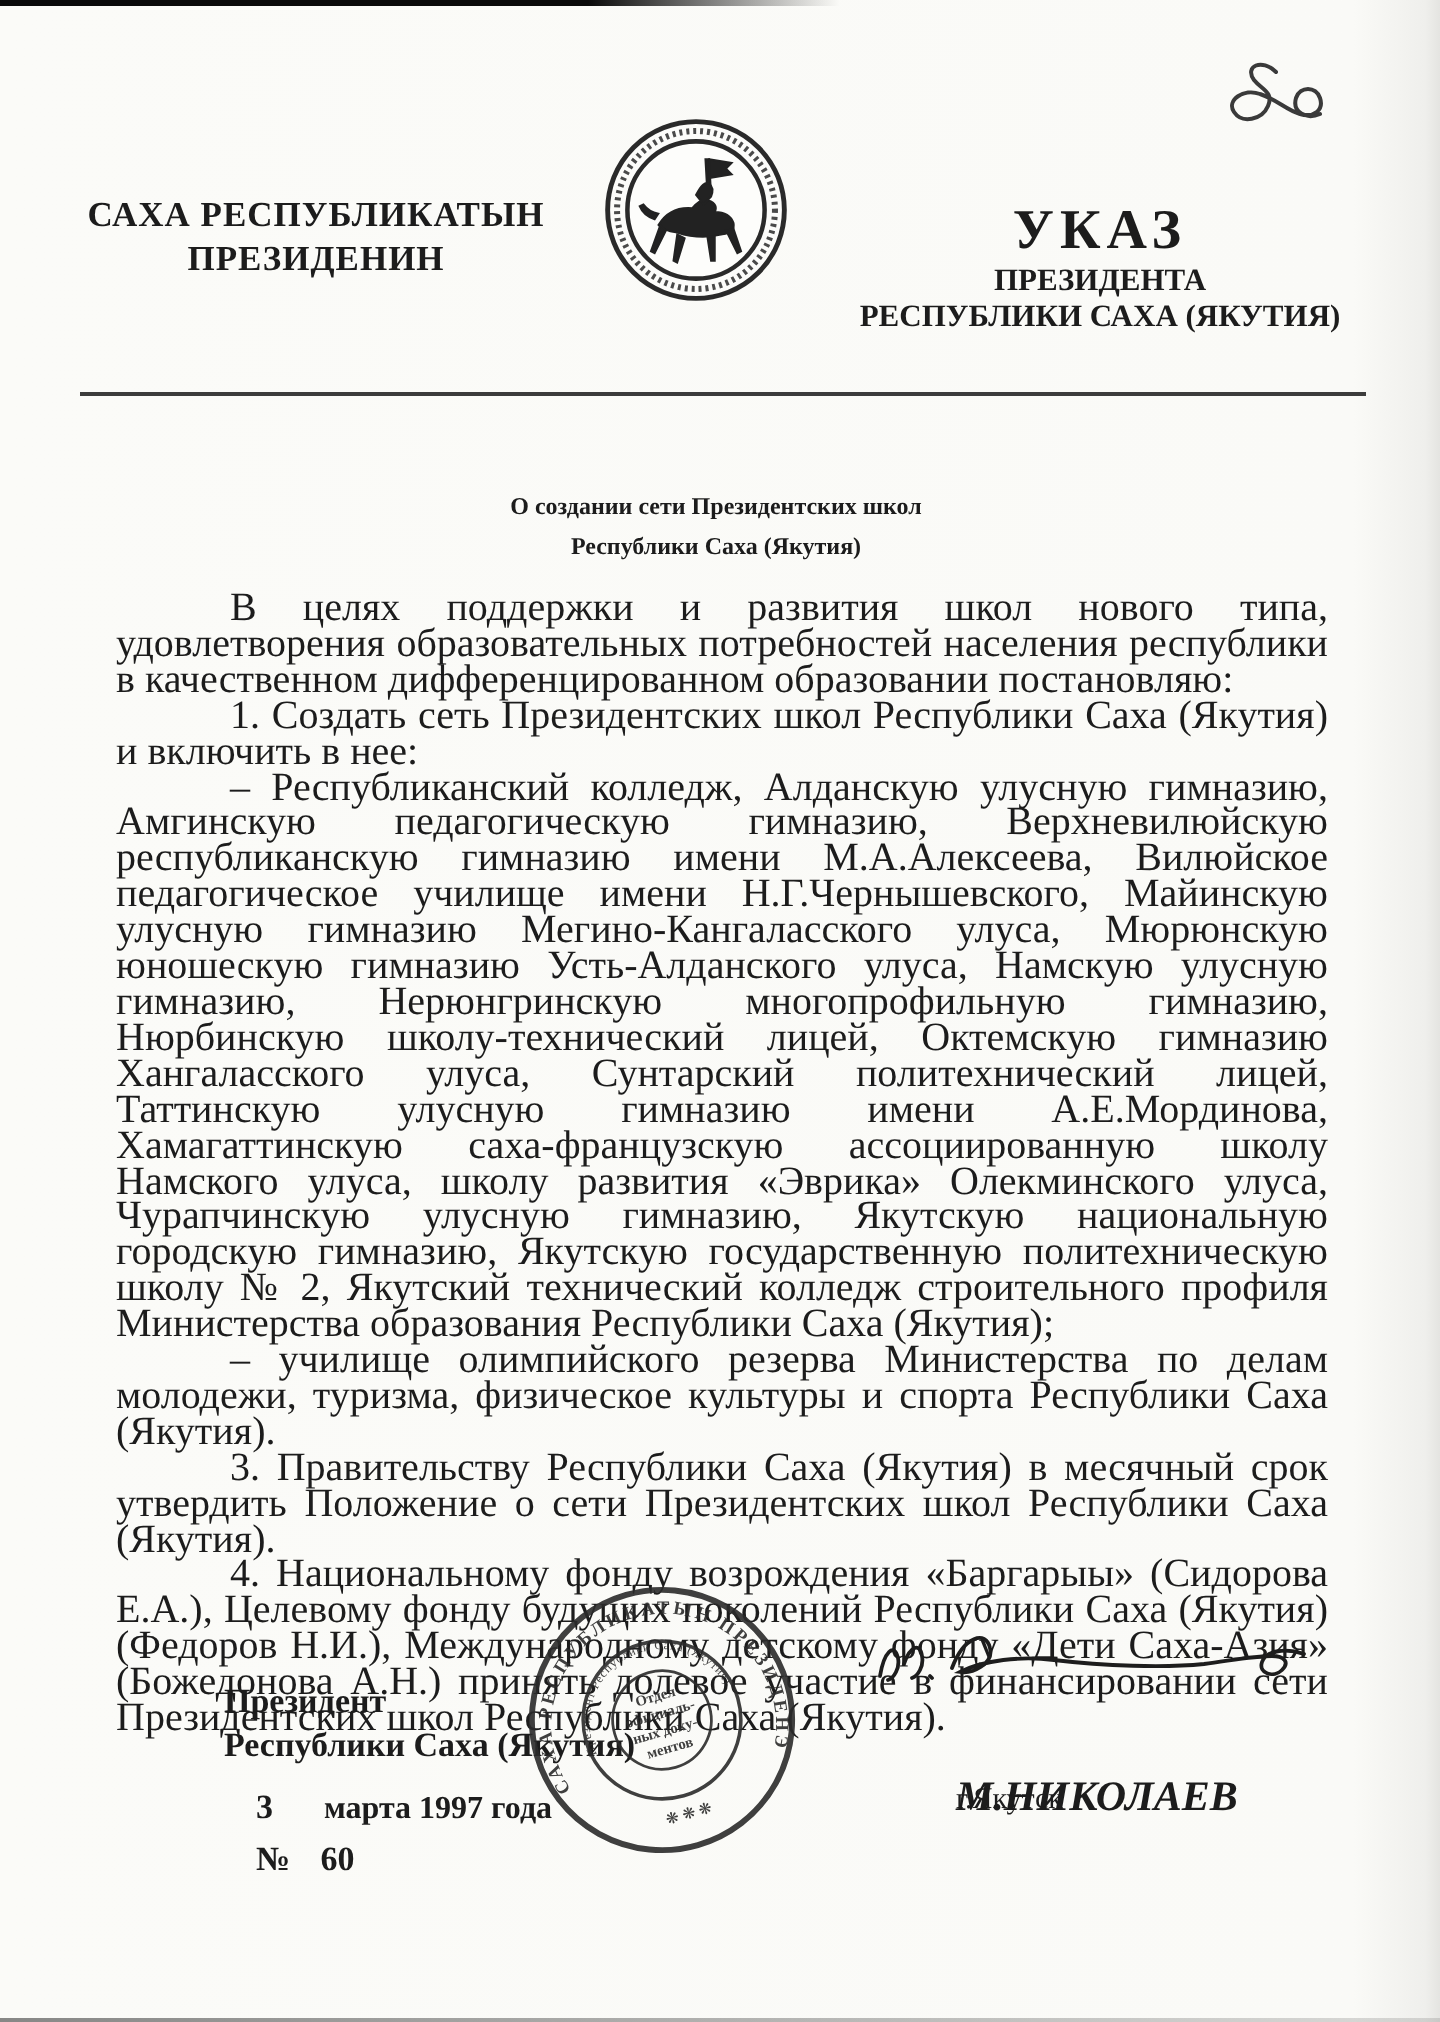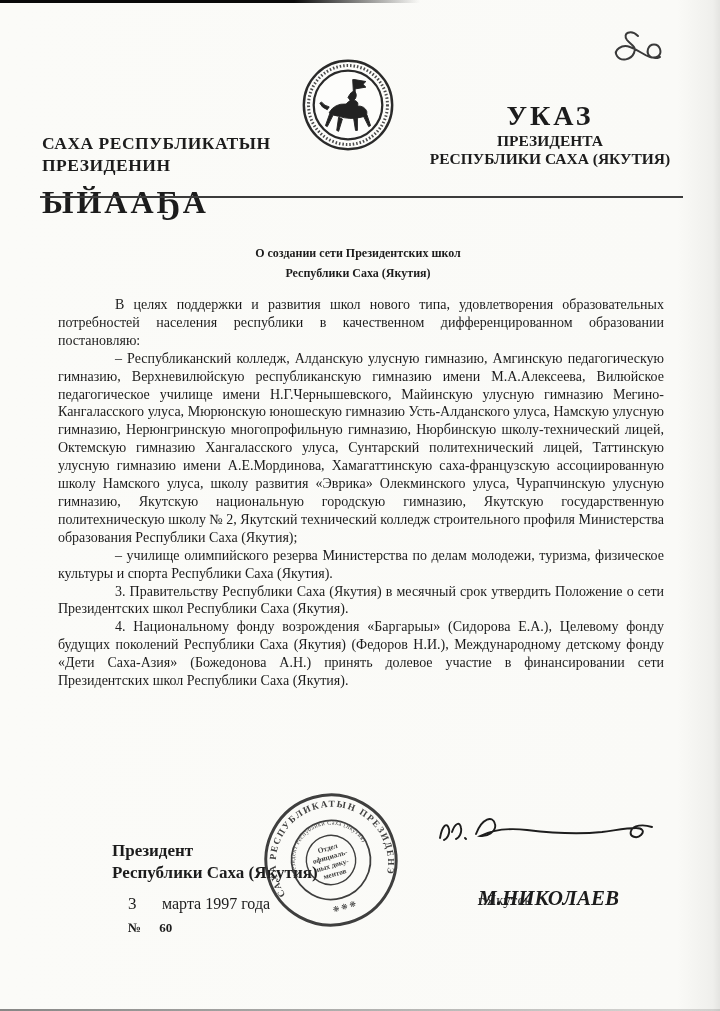--- a/index.html
+++ b/index.html
@@ -15,42 +15,42 @@
   }
   .scan-edge-top{
     position:absolute;top:0;left:0;width:420px;height:3px;
     background:linear-gradient(to right,#0a0a0a 0%,#0a0a0a 70%,rgba(10,10,10,0) 100%);
   }
   .scan-edge-bottom{
     position:absolute;bottom:0;left:0;width:720px;height:2px;
     background:linear-gradient(to right,rgba(40,40,40,.55),rgba(40,40,40,.15));
   }
   
-  .hdr-left{position:absolute;left:42px;top:96px;width:256px;text-align:left;margin-top:36px;}
+  .hdr-left{position:absolute;left:30px;top:96px;width:256px;text-align:center;}
   .hdr-left .l1,.hdr-left .l2{font-weight:bold;font-size:17.5px;line-height:22px;letter-spacing:.5px;}
   .hdr-left .l3{font-weight:bold;font-size:32px;line-height:34px;letter-spacing:3px;margin-top:9px;}
   .emblem{position:absolute;left:301px;top:58px;width:94px;height:94px;}
   .hdr-right{position:absolute;left:402px;top:101px;width:296px;text-align:center;}
   .hdr-right .l1{font-weight:bold;font-size:28px;line-height:30px;letter-spacing:3px;}
   .hdr-right .l2{font-weight:bold;font-size:15.5px;line-height:18px;margin-top:1px;}
   .hdr-right .l3{font-weight:bold;font-size:15.5px;line-height:18px;}
   .rule{position:absolute;left:40px;top:196px;width:643px;height:0;border-top:2px solid #3c3c3c;}
   
   .doc-title{position:absolute;left:58px;top:243px;width:600px;text-align:center;
     font-weight:bold;font-size:12px;line-height:20px;}
   
   .body-text{position:absolute;left:58px;top:296px;width:606px;
-    font-size:14px;line-height:17.9px;text-align:justify;}
+    font-size:20px;line-height:17.9px;text-align:justify;}
   .body-text p{margin:0;text-indent:57px;}
   
   .sig-left{position:absolute;left:112px;top:840px;width:246px;
     font-weight:bold;font-size:17px;line-height:22px;}
-  .sig-date{position:absolute;left:128px;top:894px;font-size:16px;}
+  .sig-date{position:absolute;left:128px;top:894px;font-size:16px;font-weight:bold;}
   .sig-date .day{display:inline-block;width:30px;font-size:17px;}
-  .sig-num{position:absolute;left:128px;top:920px;font-size:13px;font-weight:bold;}
+  .sig-num{position:absolute;left:128px;top:920px;font-size:17px;font-weight:bold;}
   .sig-num .no{display:inline-block;width:28px;}
   .stamp{position:absolute;left:262px;top:791px;width:138px;height:138px;
     transform:rotate(-16deg);opacity:.9;}
   .sig-script{position:absolute;left:430px;top:806px;width:236px;height:48px;}
   .sig-name{position:absolute;left:478px;top:886px;font-weight:bold;font-style:italic;font-size:21px;}
   .sig-city{position:absolute;left:478px;top:892px;font-size:15px;}
   .hand-number{position:absolute;left:608px;top:22px;width:66px;height:48px;}
   .stamp text{font-family:"Liberation Serif","DejaVu Serif",serif;fill:#2b2b2b;}
 </style>
 </head>
@@ -60,21 +60,20 @@
 
   <div class="scan-edge-top"></div>
 
   <svg class="hand-number" viewBox="0 0 66 48" aria-label="80">
     <path d="M30,14 c-7,-7 -16,-3 -11,4 c4,5 10,6 7,13 c-3,7 -13,9 -17,3 c-4,-6 5,-12 13,-9 c9,3 13,8 20,10 c7,2 12,-2 10,-8 c-2,-6 -10,-6 -12,0 c-2,7 5,11 12,8" fill="none" stroke="#3a3a3a" stroke-width="2" stroke-linecap="round"></path>
   </svg>
 
   <div class="hdr-left">
     <div class="l1">САХА РЕСПУБЛИКАТЫН</div>
     <div class="l2">ПРЕЗИДЕНИН</div>
-    <div class="l3">ЫЙААҔА</div>
   </div>
 
   <svg class="emblem" viewBox="0 0 100 100">
     <circle cx="50" cy="50" r="47" fill="#fcfcfa" stroke="#2a2a2a" stroke-width="2.6"></circle>
     <circle cx="50" cy="50" r="42" fill="none" stroke="#4a4a4a" stroke-width="3.2" stroke-dasharray="1.6,2.1"></circle>
     <circle cx="50" cy="50" r="36.5" fill="#fdfdfb" stroke="#2a2a2a" stroke-width="2.4"></circle>
 
     <g fill="#222" stroke="#222">
       <path d="M57,23 l1,18 l-2,0 l-1,-18 z"></path>
       <path d="M57,23 l12,2 l-3,3 l3,3 l-12,2 z"></path>
@@ -96,20 +95,21 @@
 
   <div class="rule"></div>
 
   <div class="doc-title">
     <div>О создании сети Президентских школ</div>
     <div>Республики Саха (Якутия)</div>
   </div>
 
   <div class="body-text">
     <p>В целях поддержки и развития школ нового типа, удовлетворения образовательных потребностей населения республики в качественном дифференцированном образовании постановляю:</p>
+    <p>1. Создать сеть Президентских школ Республики Саха (Якутия) и включить в нее:</p>
     <p>– Республиканский колледж, Алданскую улусную гимназию, Амгинскую педагогическую гимназию, Верхневилюйскую республиканскую гимназию имени М.А.Алексеева, Вилюйское педагогическое училище имени Н.Г.Чернышевского, Майинскую улусную гимназию Мегино-Кангаласского улуса, Мюрюнскую юношескую гимназию Усть-Алданского улуса, Намскую улусную гимназию, Нерюнгринскую многопрофильную гимназию, Нюрбинскую школу-технический лицей, Октемскую гимназию Хангаласского улуса, Сунтарский политехнический лицей, Таттинскую улусную гимназию имени А.Е.Мординова, Хамагаттинскую саха-французскую ассоциированную школу Намского улуса, школу развития «Эврика» Олекминского улуса, Чурапчинскую улусную гимназию, Якутскую национальную городскую гимназию, Якутскую государственную политехническую школу № 2, Якутский технический колледж строительного профиля Министерства образования Республики Саха (Якутия);</p>
     <p>– училище олимпийского резерва Министерства по делам молодежи, туризма, физическое культуры и спорта Республики Саха (Якутия).</p>
     <p>3. Правительству Республики Саха (Якутия) в месячный срок утвердить Положение о сети Президентских школ Республики Саха (Якутия).</p>
     <p>4. Национальному фонду возрождения «Баргарыы» (Сидорова Е.А.), Целевому фонду будущих поколений Республики Саха (Якутия) (Федоров Н.И.), Международному детскому фонду «Дети Саха-Азия» (Божедонова А.Н.) принять долевое участие в финансировании сети Президентских школ Республики Саха (Якутия).</p>
   </div>
 
   <div class="sig-left">
     <div>Президент</div>
     <div>Республики Саха (Якутия)</div>
   </div>

